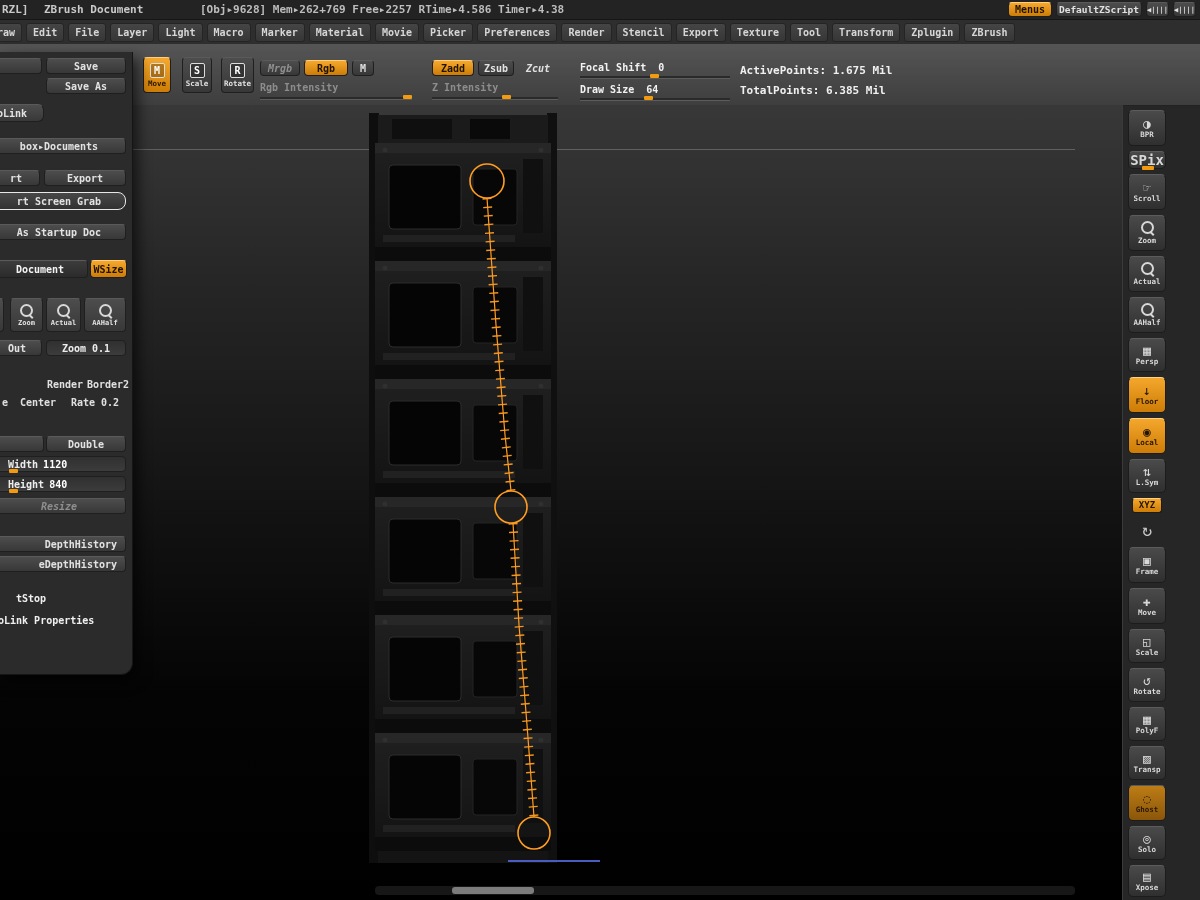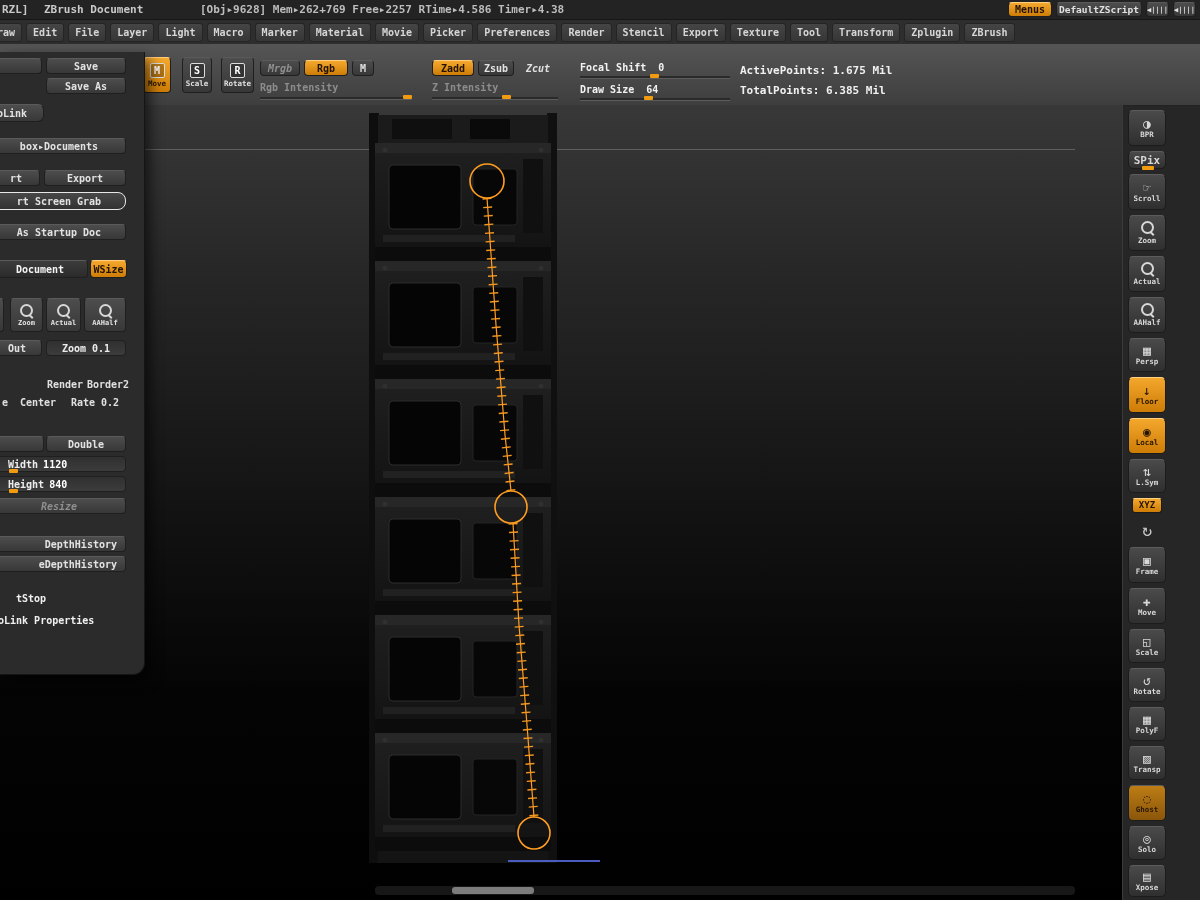--- a/index.html
+++ b/index.html
@@ -32,21 +32,21 @@
   .shelf{position:absolute;left:0;top:44px;width:1200px;height:61px;
        background:linear-gradient(#555,#3e3e3e);border-bottom:1px solid #222;}
   .sh-label{position:absolute;font-size:10px;font-weight:bold;white-space:nowrap;}
   
   .canvas{position:absolute;left:0;top:105px;width:1122px;height:795px;
        background:linear-gradient(180deg,#383838 0%,#262626 22%,#121212 52%,#040404 74%,#000 100%);
        border-right:1px solid #3a3a3a;}
   
   .panel{position:absolute;left:0;top:52px;width:132px;height:622px;background:#2b2b2b;
        border-right:1px solid #151515;border-bottom:1px solid #151515;border-radius:0 0 12px 0;
-       box-shadow:5px 6px 14px rgba(0,0,0,.6);padding-left:12px;}
+       box-shadow:5px 6px 14px rgba(0,0,0,.6);}
   .mag{display:inline-block;width:9px;height:9px;border:2px solid #d8d8d8;border-radius:50%;position:relative;}
   .mag::after{content:"";position:absolute;width:2px;height:5px;background:#d8d8d8;left:8px;top:8px;
        transform:rotate(-45deg);}
   
   .tooltip{position:absolute;left:160px;top:134px;width:172px;height:30px;background:rgba(22,22,22,.94);
        border:1px solid #dcdcdc;border-radius:6px;box-shadow:2px 3px 8px rgba(0,0,0,.6);
        display:flex;align-items:center;justify-content:center;color:#f2f2f2;font-size:12px;font-weight:bold;}
   
   .tray{position:absolute;left:1124px;top:110px;width:46px;display:flex;flex-direction:column;
        align-items:center;gap:5px;}
@@ -249,21 +249,21 @@
     <div class="btn flat" style="left:-2px;top:562px;width:132px;height:13px;justify-content:flex-start;color:#f0f0f0">oLink Properties</div>
   </div>
 
 
   <div class="tray">
     <div class="tbtn" style="height:36px">
       <span class="g">◑</span>
       <span class="l">BPR</span>
     </div>
     <div class="tbtn" style="height:18px">
-      <span class="l" style="font-size:11px">SPix</span>
+      <span class="l" style="font-size:14px">SPix</span>
       <span class="mark" style="left:13px;bottom:-2px;width:12px"></span>
     </div>
     <div class="tbtn" style="height:36px">
       <span class="g">☞</span>
       <span class="l">Scroll</span>
     </div>
     <div class="tbtn" style="height:36px">
       <span class="mag"></span>
       <span class="l" style="margin-top:2px">Zoom</span>
     </div>

